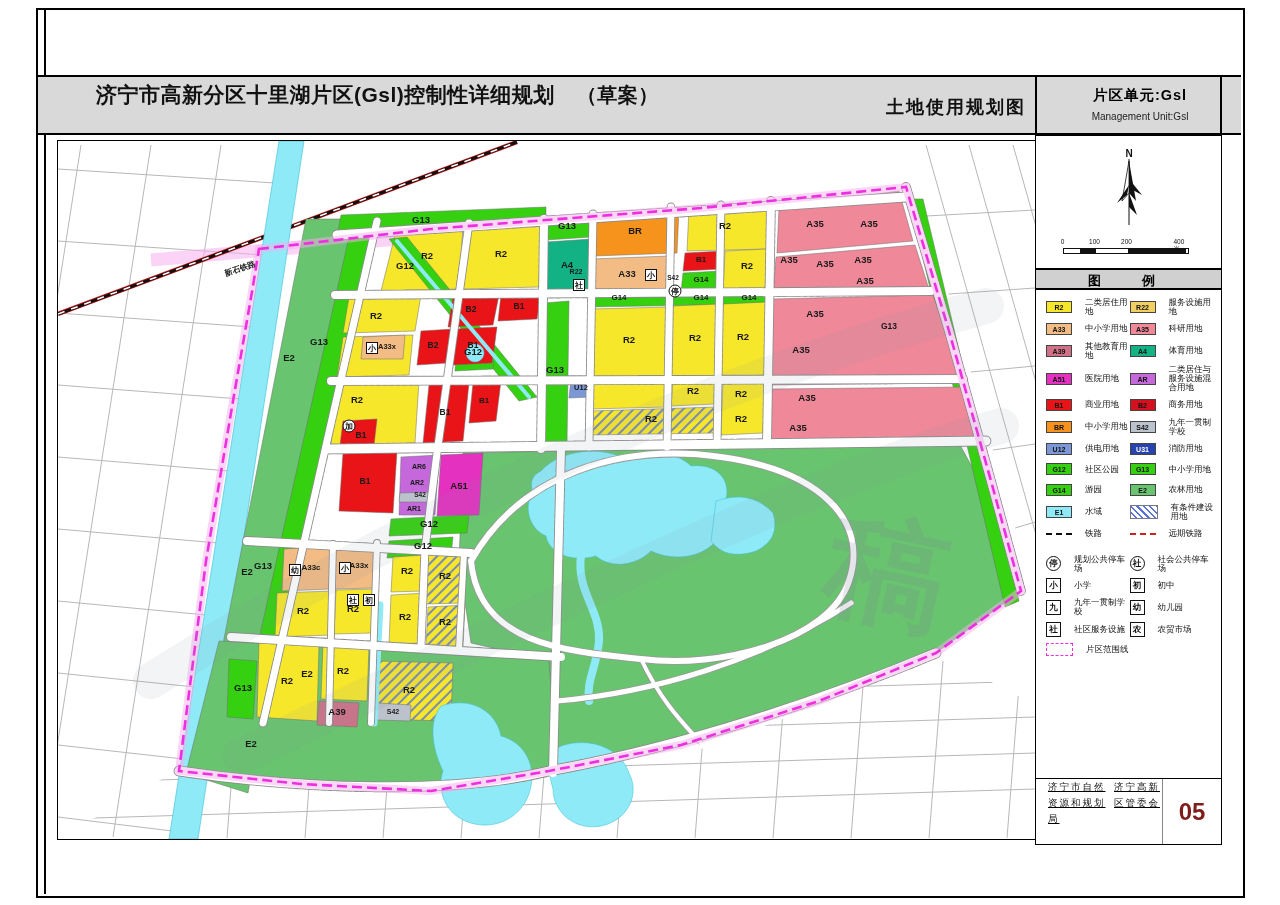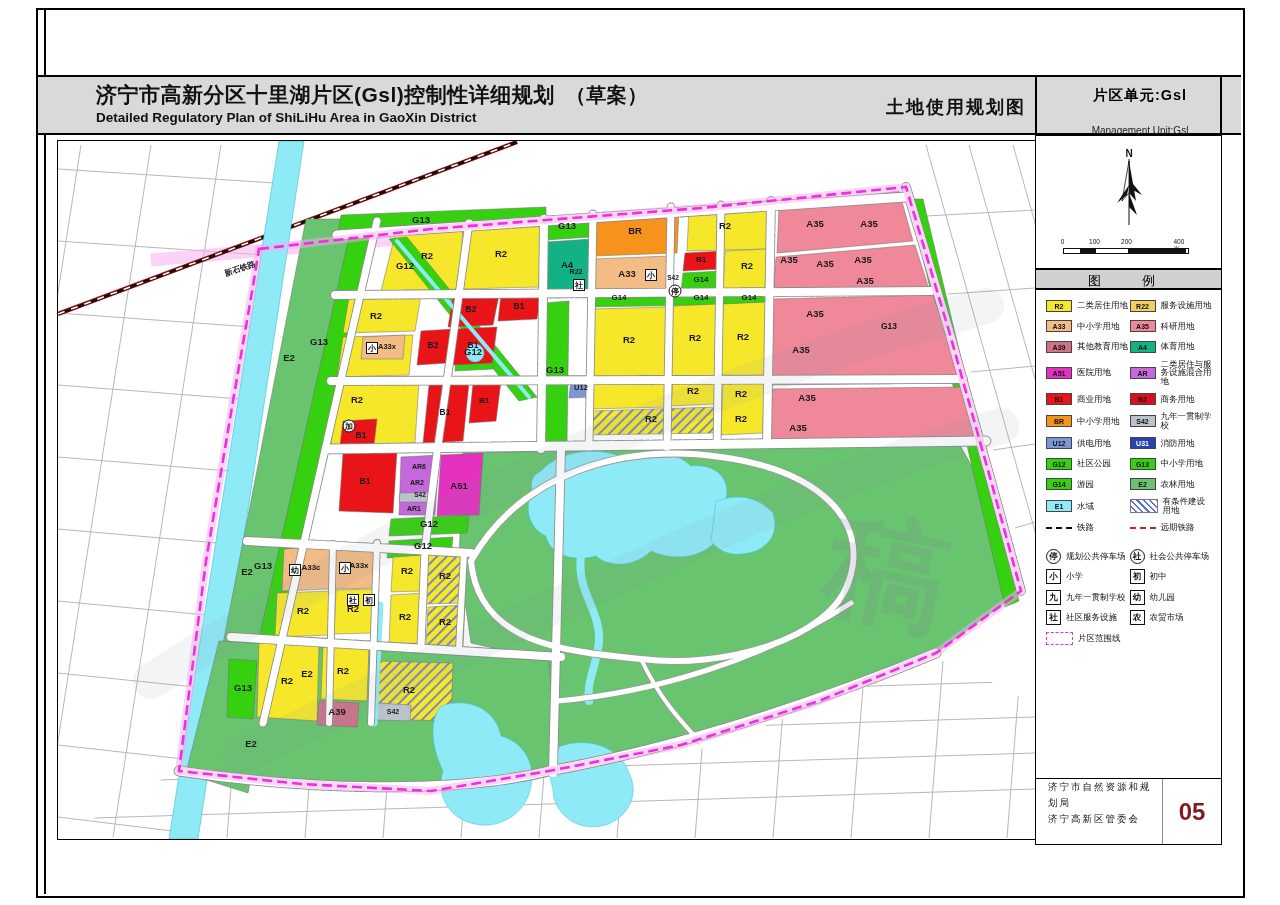--- a/index.html
+++ b/index.html
@@ -3,64 +3,63 @@
 <meta charset="utf-8">
 <style>
   html,body{margin:0;padding:0;background:#fff;}
   body{font-family:"Liberation Sans","DejaVu Sans",sans-serif;}
   .sheet{position:relative;width:1280px;height:905px;background:#fff;overflow:hidden;}
   .frame{position:absolute;left:36px;top:8px;width:1205px;height:886px;border:2.5px solid #000;}
   .binding{position:absolute;left:44px;top:8px;width:0;height:886px;border-left:2px solid #000;}
   .titleband{position:absolute;left:38px;top:75px;width:1203px;height:60px;background:#d9d9d9;border-top:2px solid #000;border-bottom:2px solid #000;box-sizing:border-box;}
   .title-main{position:absolute;left:58px;top:4px;}
   .title-cn{font-size:21px;font-weight:bold;color:#111;letter-spacing:.5px;white-space:nowrap;}
-  .title-draft{font-size:20px;font-weight:bold;margin-left:11px;}
+  .title-draft{font-size:20px;font-weight:bold;margin-left:22px;}
   .title-en{font-size:13.5px;font-weight:bold;color:#111;margin-top:1px;}
   .map-name{position:absolute;left:838px;top:18px;width:160px;text-align:center;font-size:18px;font-weight:bold;letter-spacing:2px;color:#111;}
   .unit-box{position:absolute;left:997px;top:0;width:187px;height:100%;border-left:2px solid #000;border-right:2px solid #000;box-sizing:border-box;text-align:center;padding-left:23px;}
   .unit-cn{font-size:14.5px;font-weight:bold;margin-top:9px;letter-spacing:1px;}
-  .unit-en{font-size:10px;color:#222;margin-top:20px;}
+  .unit-en{font-size:10px;color:#222;margin-top:6px;}
   .map-box{position:absolute;left:57px;top:140px;width:978px;height:698px;border:1.5px solid #000;background:#fff;box-sizing:content-box;overflow:hidden;}
   .sidebar{position:absolute;left:1035px;top:135px;width:187px;height:710px;border:1.5px solid #000;box-sizing:border-box;background:#fff;}
   .compass-wrap{height:102px;display:flex;align-items:center;justify-content:center;}
   .scale-wrap{height:30px;position:relative;margin:0 auto;width:132px;}
   .scale-labels{position:relative;height:10px;font-size:6.5px;color:#111;}
   .scale-labels span{position:absolute;top:0;transform:translateX(-50%);}
   .scale-bar{display:flex;height:4px;border:1px solid #111;width:124px;}
   .scale-bar i{display:block;height:100%;}
-  .legend-header{height:22px;background:#d0d0d0;border-top:2px solid #000;border-bottom:2px solid #000;text-align:center;font-size:13px;font-weight:normal;letter-spacing:14px;line-height:22px;box-sizing:border-box;}
+  .legend-header{height:22px;background:#d0d0d0;border-top:2px solid #000;border-bottom:2px solid #000;text-align:center;font-size:13px;font-weight:bold;letter-spacing:14px;line-height:22px;box-sizing:border-box;}
   .legend-body{padding:8px 8px 0 10px;}
   .leg-row{display:flex;margin:0 0 5.5px 0;}
-  .leg-cell{flex:1;display:flex;align-items:center;min-height:15px;}
+  .leg-cell{flex:1;display:flex;align-items:center;min-height:15px;gap:8px;}
   .sw{display:inline-block;width:26px;height:12px;border:1px solid #444;font-size:7px;font-weight:bold;text-align:center;line-height:12px;color:#111;flex:none;box-sizing:border-box;}
   .sw.wtxt{color:#fff;}
   .lbl{font-size:8.5px;margin-left:5px;color:#111;line-height:1.05;}
   .lnb{width:26px;height:0;border-top:2.5px dashed #111;flex:none;}
   .lnr{width:26px;height:0;border-top:2.5px dashed #cc2222;flex:none;}
   .hatchsw{display:inline-block;width:26px;height:12px;border:1px solid #778;flex:none;background:repeating-linear-gradient(45deg,#fff 0 3px,#5a72d8 3px 4.5px);}
   .bndsw{display:inline-block;width:25px;height:11px;border:1.6px dashed #ee2fe0;flex:none;background:#fff;}
   .symbox{width:13px;height:13px;border:1.2px solid #111;font-size:8.5px;font-weight:bold;text-align:center;line-height:13px;flex:none;background:#fff;color:#111;}
   .symcirc{border-radius:50%;}
   .footer-box{position:absolute;left:0;bottom:0;width:100%;height:66px;border-top:1.5px solid #000;display:flex;box-sizing:border-box;}
-  .footer-org{flex:1;display:flex;flex-direction:column;justify-content:flex-start;padding-left:12px;}
+  .footer-org{flex:1;display:flex;flex-direction:row;justify-content:flex-end;padding-left:12px;text-decoration:underline;}
   .footer-org div{font-size:9.5px;color:#111;letter-spacing:2px;line-height:1.7;}
   .footer-page{width:58px;border-left:1px solid #888;display:flex;align-items:center;justify-content:center;font-size:24px;font-weight:bold;color:#7f1d1d;}
   svg text{font-family:"Liberation Sans","DejaVu Sans",sans-serif;}
 </style>
 </head>
 <body>
 
 <div class="sheet">
   <div class="frame"></div>
   <div class="binding"></div>
 
   <div class="titleband">
     <div class="title-main">
       <div class="title-cn"><span>济宁市高新分区十里湖片区(Gsl)控制性详细规划</span><span class="title-draft">（草案）</span></div>
-      <div class="title-en">Detailed Regulatory Plan of ShiLiHu Area in GaoXin District</div>
     </div>
     <div class="map-name">土地使用规划图</div>
     <div class="unit-box">
       <div class="unit-cn">片区单元:Gsl</div>
       <div class="unit-en">Management Unit:Gsl</div>
     </div>
   </div>
 
   <div class="map-box">
     <svg id="mapsvg" width="978" height="698" viewBox="57 140 978 698">

